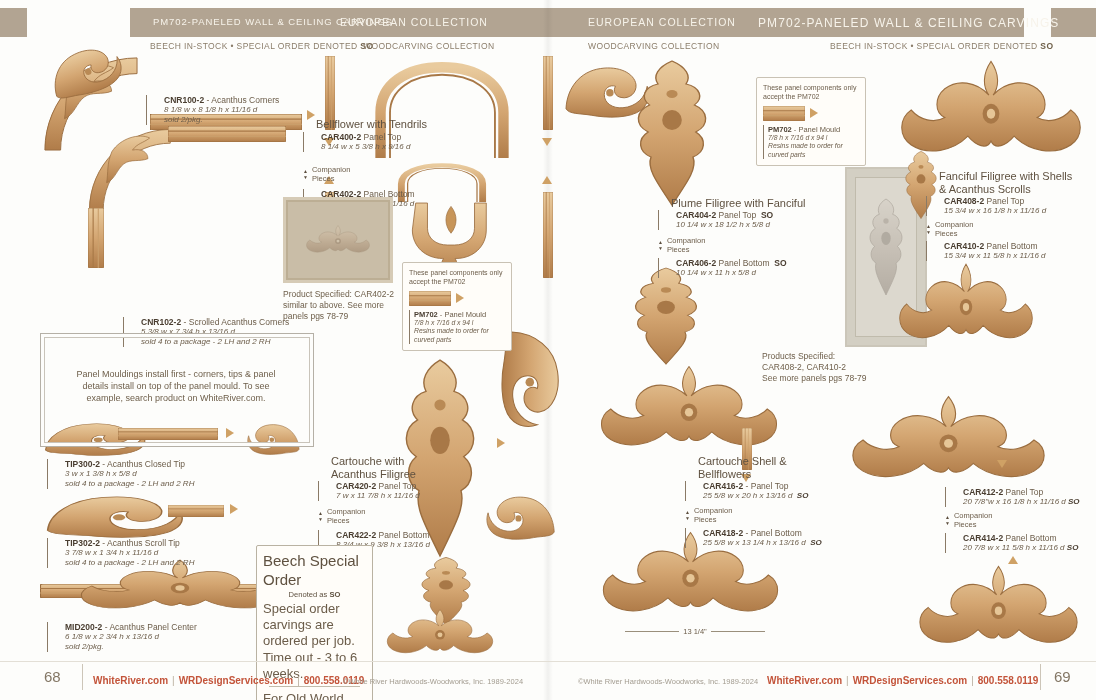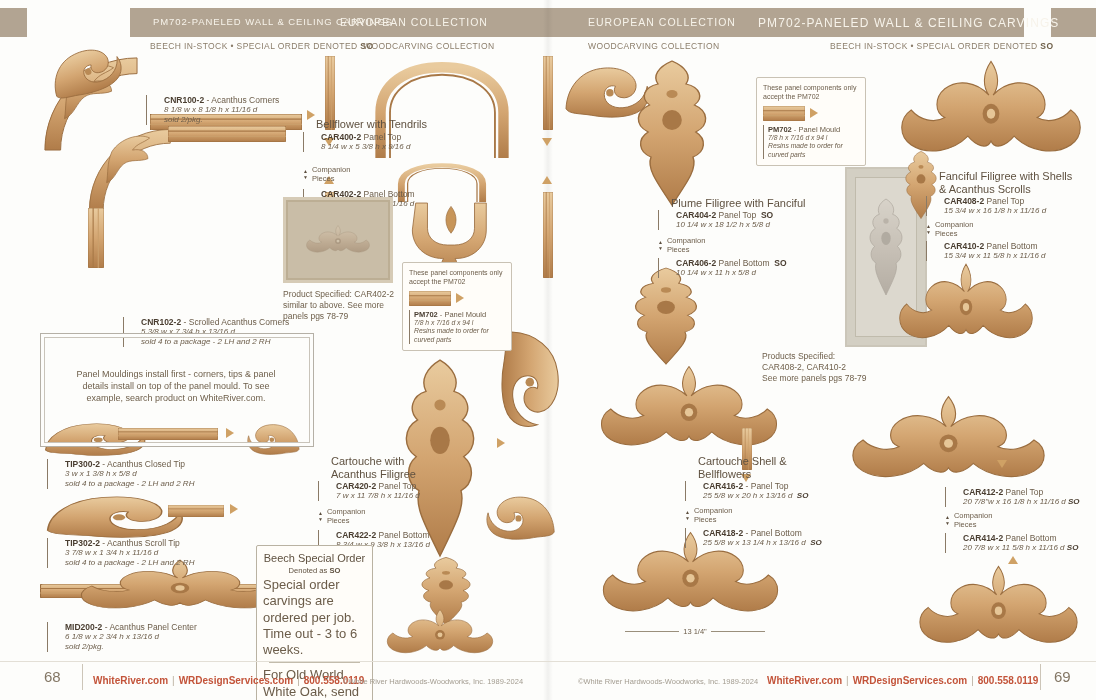--- a/index.html
+++ b/index.html
@@ -23,21 +23,21 @@
   .pre{white-space:pre-line;}
   .companion{position:absolute;display:flex;gap:4px;align-items:center;font-size:7.5px;color:#6b5c49;line-height:1.15;}
   .ud{display:flex;flex-direction:column;font-size:5px;color:#5c4e3e;line-height:1.1;}
   
   .wbox{position:absolute;background:#fffdf9;border:1px solid #c9c2b4;border-radius:2px;padding:6px 6px;line-height:1.25;}
   .wbox .intro{font-size:7px;color:#6b5c49;}
   .wbox .bspec{border-left:1.5px solid #8a7a66;padding-left:4px;margin-top:4px;}
   .wbox .bcode{font-size:7.5px;color:#6b5c49;}
   .wbox .bdims,.wbox .bnote{font-size:6.8px;font-style:italic;color:#6b5c49;}
   .sobox{position:absolute;background:#fffdf9;border:1px solid #b9b2a2;border-radius:2px;padding:6px 6px;line-height:1.25;}
-  .sobox .st{font-size:11px;color:#5f5140;text-align:center;}
+  .sobox .st{font-size:15px;color:#5f5140;text-align:left;}
   .sobox .sd{font-size:7.6px;color:#5f5140;text-align:center;margin-bottom:2px;}
   .sobox .sb{font-size:13px;color:#6b5c49;}
   .sobox hr{border:none;border-top:1px solid #c2bbab;margin:4px 6px;}
   .panel-frame{position:absolute;border:1px solid #b5b0a6;
      box-shadow:inset 0 0 0 3px #fdfdfb, inset 0 0 0 4px #c9c4ba;}
   .framenote{position:absolute;font-size:9px;color:#6f604c;text-align:center;line-height:1.35;}
   .photo{position:absolute;background:#c9bda7;
      box-shadow:inset 0 0 0 3px #d6cbb6, inset 0 0 0 5px #bcae94;}
   .door{position:absolute;background:#dcd8ce;
      box-shadow:inset 0 0 0 2px #cbc6b9, inset 0 0 0 10px #d3cfc3, inset 0 0 0 11px #c0bbac;}

